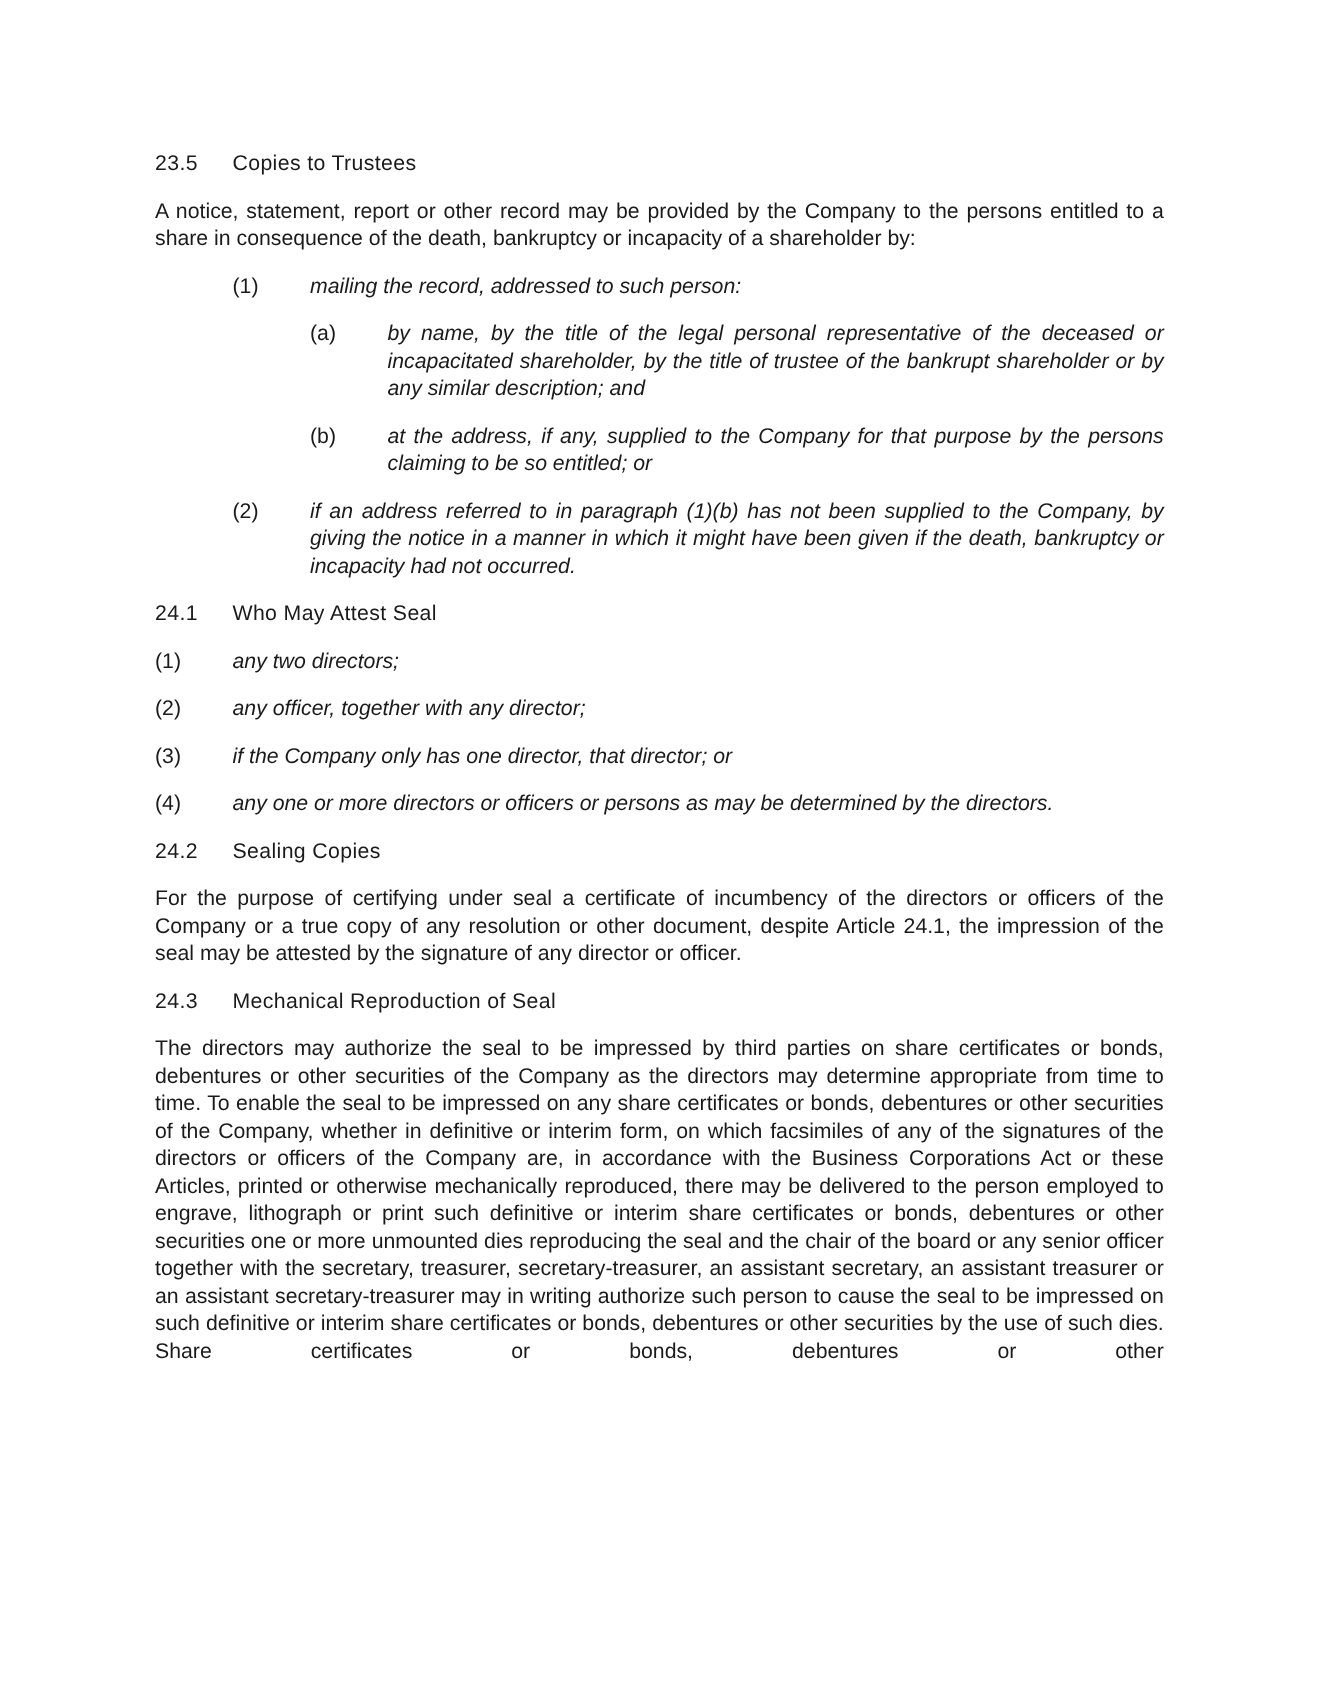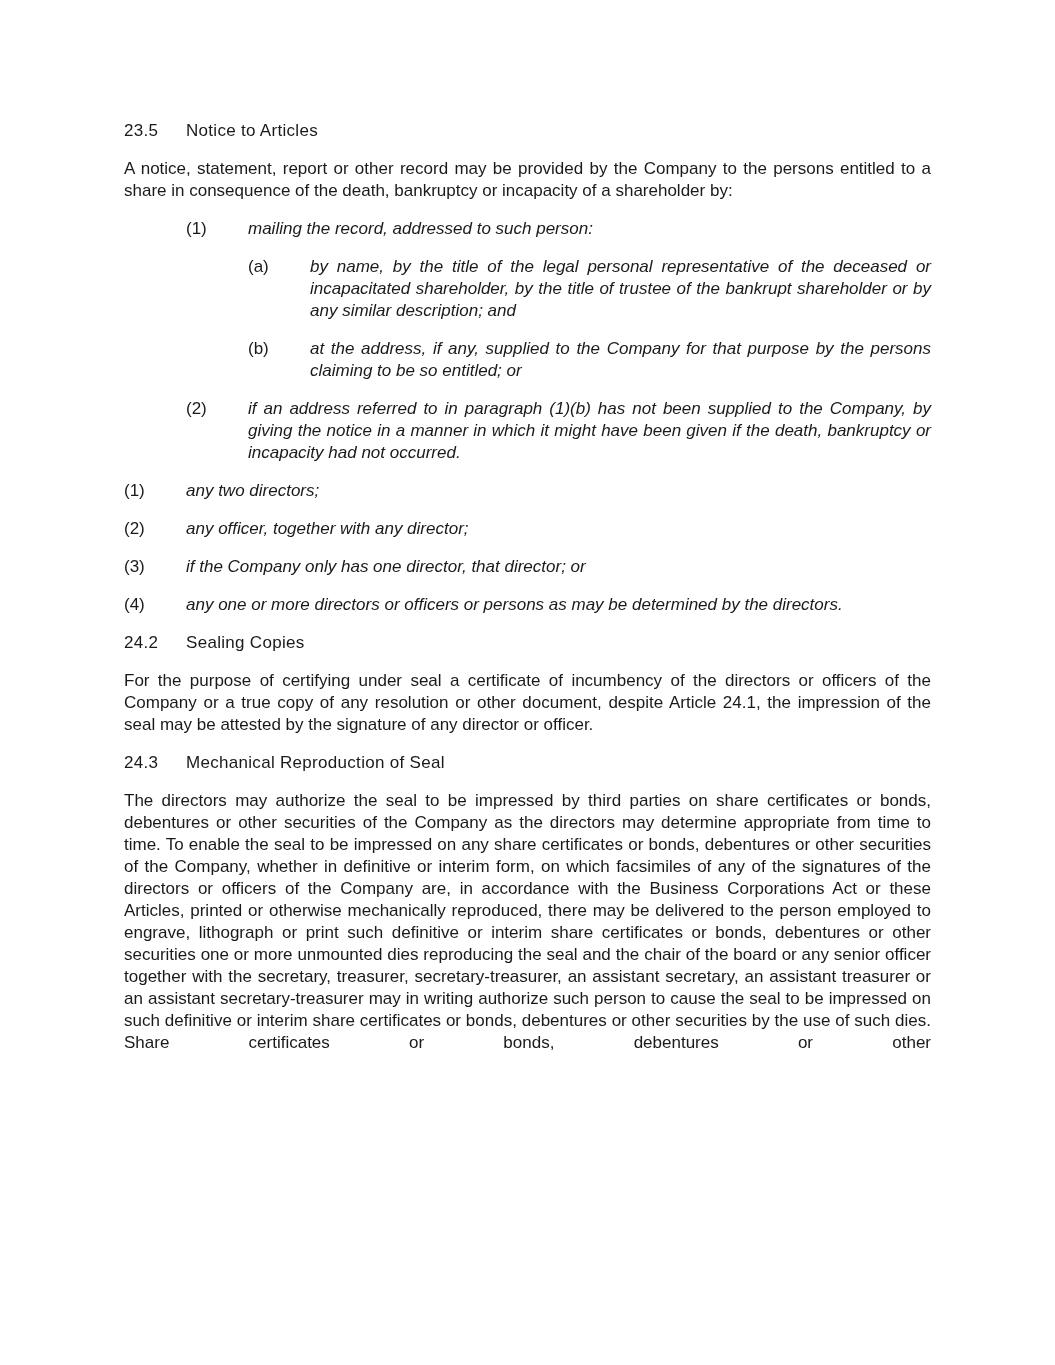--- a/index.html
+++ b/index.html
@@ -38,21 +38,21 @@
   .ind-2 { margin-left: 124px; }
 </style>
 </head>
 <body>
 
 <div class="page">
   <div class="content">
 
     <div class="block heading">
       <span class="h-num">23.5</span>
-      <span class="h-title">Notice to Articles</span>
+      <span class="h-title">Copies to Trustees</span>
     </div>
 
     <p class="block para">A notice, statement, report or other record may be provided by the Company to the persons entitled to a share in consequence of the death, bankruptcy or incapacity of a shareholder by:</p>
 
     <div class="block li ind-1">
       <span class="marker">(1)</span>
       <span class="li-text">mailing the record, addressed to such person:</span>
     </div>
 
     <div class="block li ind-2">
@@ -64,20 +64,24 @@
       <span class="marker">(b)</span>
       <span class="li-text">at the address, if any, supplied to the Company for that purpose by the persons claiming to be so entitled; or</span>
     </div>
 
     <div class="block li ind-1">
       <span class="marker">(2)</span>
       <span class="li-text">if an address referred to in paragraph (1)(b) has not been supplied to the Company, by giving the notice in a manner in which it might have been given if the death, bankruptcy or incapacity had not occurred.</span>
     </div>
 
 
+    <div class="block heading">
+      <span class="h-num">24.1</span>
+      <span class="h-title">Who May Attest Seal</span>
+    </div>
 
 
     <div class="block li">
       <span class="marker">(1)</span>
       <span class="li-text">any two directors;</span>
     </div>
 
     <div class="block li">
       <span class="marker">(2)</span>
       <span class="li-text">any officer, together with any director;</span>

